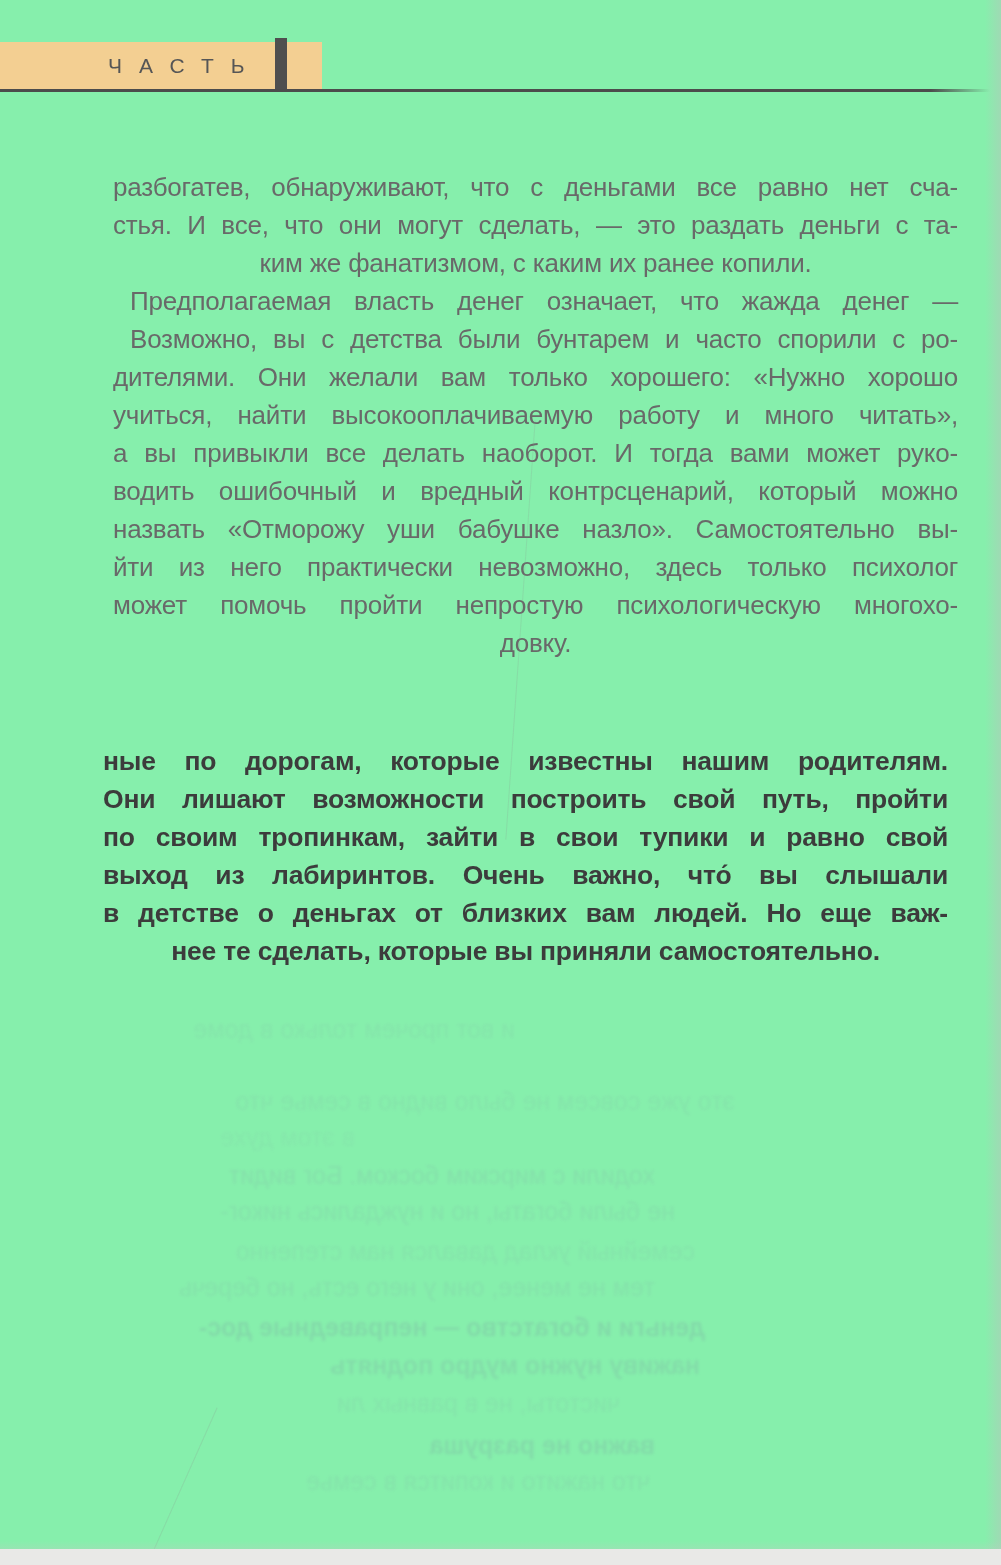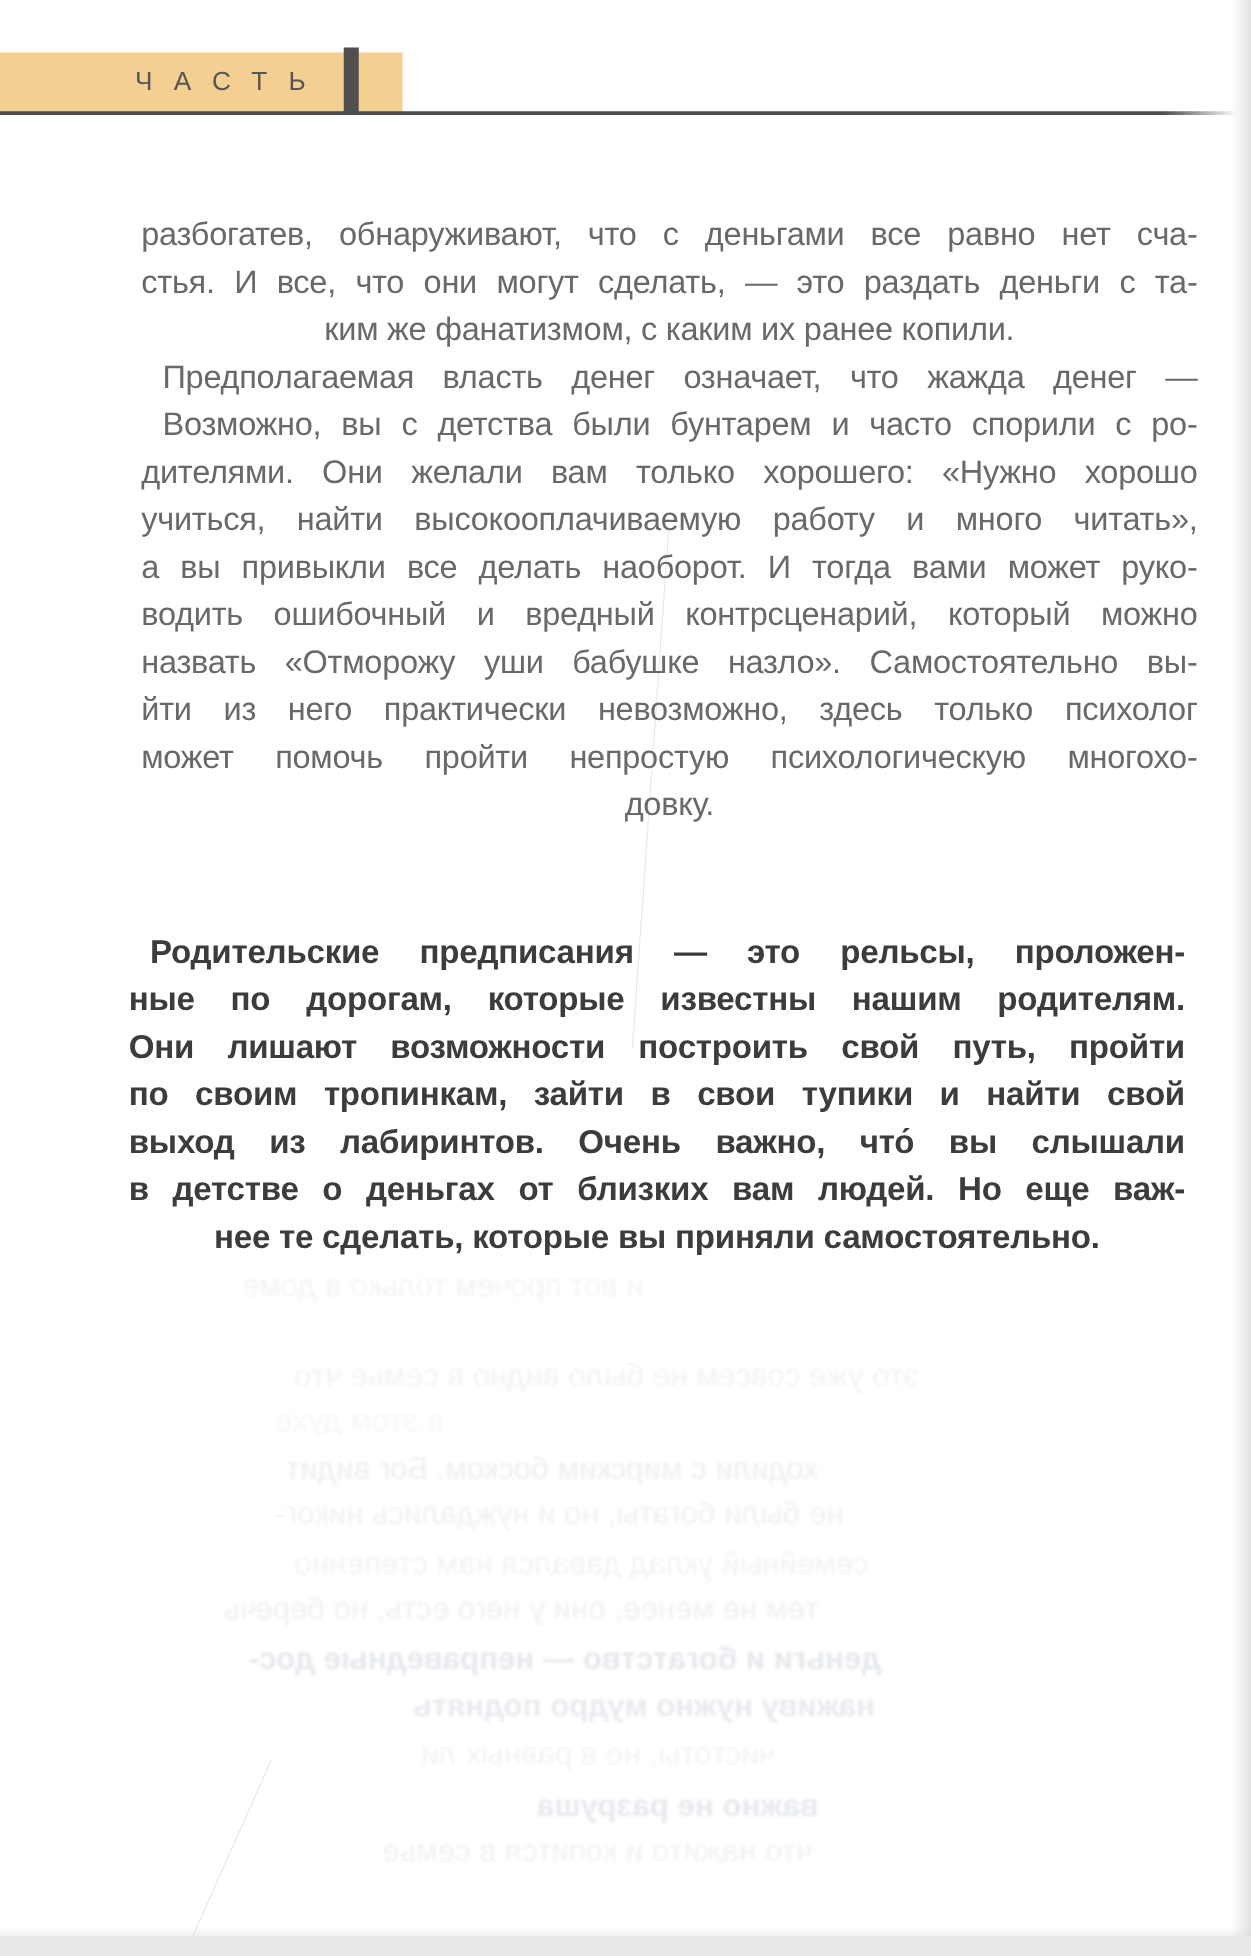--- a/index.html
+++ b/index.html
@@ -1,19 +1,19 @@
 <!DOCTYPE html>
 <html><head>
 <meta charset="utf-8">
 <style>
   html,body { margin:0; padding:0; background:#e9e9e7; }
   .page {
     position:relative;
     width:1001px; height:1549px;
-    background:#ffffff;
+    background:#86efac;
     overflow:hidden;
     font-family:"Liberation Sans", sans-serif;
   }
   
   .edge-right {
     position:absolute; top:0; right:0; width:16px; height:100%;
     background:linear-gradient(to right, rgba(190,192,190,0), rgba(190,192,190,0.45));
   }
   .edge-bottom {
     position:absolute; bottom:0; left:0; width:100%; height:8px;
@@ -91,24 +91,23 @@
     <div class="line j">учиться, найти высокооплачиваемую работу и много читать»,</div>
     <div class="line j">а вы привыкли все делать наоборот. И тогда вами может руко-</div>
     <div class="line j">водить ошибочный и вредный контрсценарий, который можно</div>
     <div class="line j">назвать «Отморожу уши бабушке назло». Самостоятельно вы-</div>
     <div class="line j">йти из него практически невозможно, здесь только психолог</div>
     <div class="line j">может помочь пройти непростую психологическую многохо-</div>
     <div class="line l">довку.</div>
   </div>
 
   <div class="boldcol">
-    <div class="line j ind">Родительские предписания — это рельсы, проложен-</div>
     <div class="line j">ные по дорогам, которые известны нашим родителям.</div>
     <div class="line j">Они лишают возможности построить свой путь, пройти</div>
-    <div class="line j">по своим тропинкам, зайти в свои тупики и найти свой</div>
+    <div class="line j">по своим тропинкам, зайти в свои тупики и равно свой</div>
     <div class="line j">выход из лабиринтов. Очень важно, что́ вы слышали</div>
     <div class="line j">в детстве о деньгах от близких вам людей. Но еще важ-</div>
     <div class="line l">нее те сделать, которые вы приняли самостоятельно.</div>
   </div>
 
   <div class="ghost" style="top:1014px; left:95px;  width:420px; opacity:0.10;">и вот прочем только в доме</div>
   <div class="ghost" style="top:1086px; left:95px;  width:640px; opacity:0.11;">это уже совсем не было видно в семье что</div>
   <div class="ghost" style="top:1122px; left:105px; width:250px; opacity:0.08;">в этом духе</div>
   <div class="ghost" style="top:1160px; left:95px;  width:560px; opacity:0.15;">ходили с мирским боском. Бог видит</div>
   <div class="ghost" style="top:1196px; left:95px;  width:580px; opacity:0.13;">не были богаты, но и нуждались никог-</div>

